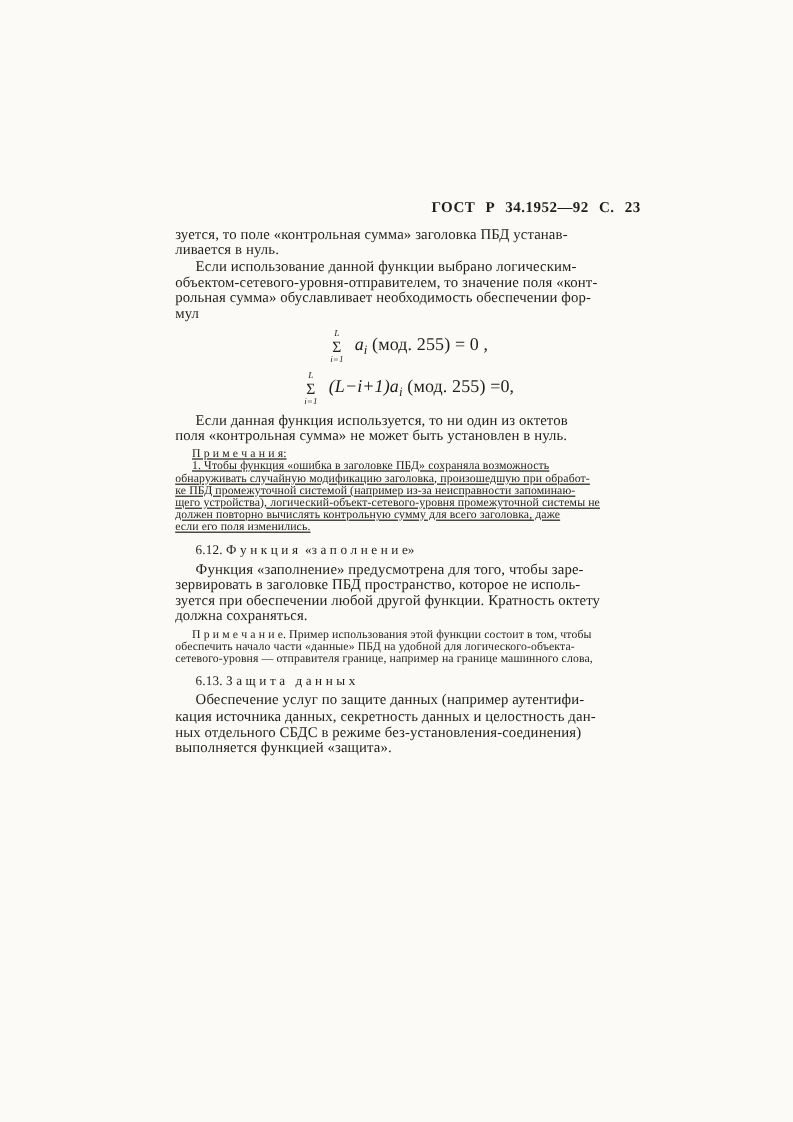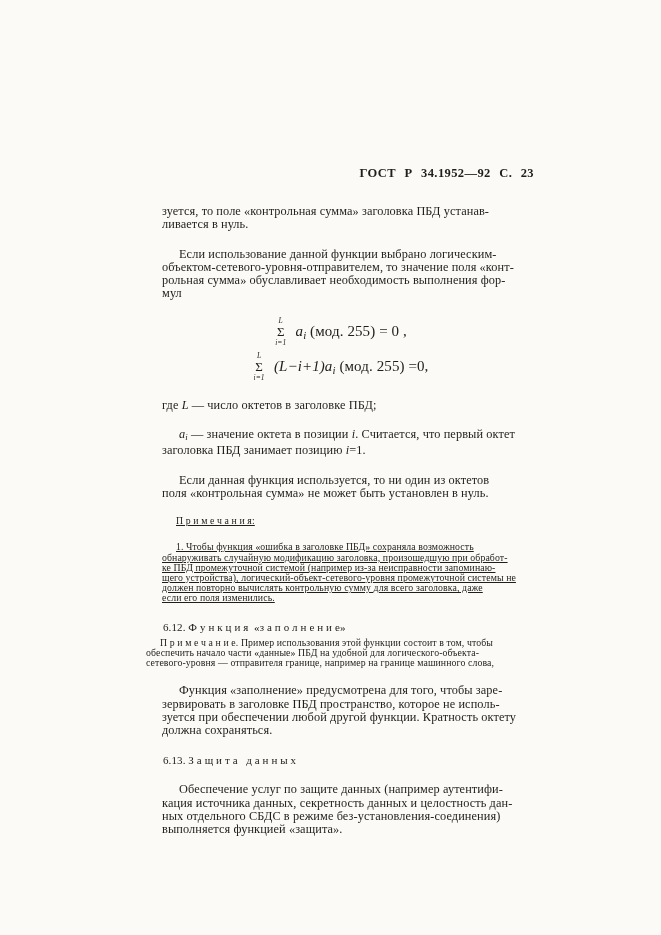--- a/index.html
+++ b/index.html
@@ -26,21 +26,21 @@
     word-spacing: 5px;
     white-space: nowrap;
   }
   .text-block {
     position: absolute;
     top: 189px; left: 146px; width: 390px;
     font-size: 12.3px;
     line-height: 13.3px;
     letter-spacing: 0.1px;
   }
-  .para { margin: 16px; white-space: pre-line; }
+  .para { margin: 0; white-space: pre-line; }
   .main { font-size: 12.3px; line-height: 13.3px; }
   .indent { text-indent: 17px; }
   .notes-block { margin: 4px 0 3px 0; text-decoration: underline; }
   .note-line {
     font-size: 9.8px;
     line-height: 10.2px;
     text-indent: 14px;
     letter-spacing: 0.1px;
   }
   .single-note { margin: 4px 0 4px 0; }
@@ -95,69 +95,66 @@
 
   <div class="page-header">ГОСТ Р  34.1952—92 С. 23</div>
 
   <div class="text-block">
 
     <p class="para main"><span class="seg-r">зуется, то поле «контрольная сумма» заголовка  ПБД устанав-
 ливается в нуль.</span></p>
 
     <p class="para main indent"><span class="seg-r">Если использование данной функции выбрано  логическим-
 объектом-сетевого-уровня-отправителем, то значение поля «конт-
-рольная сумма»  обуславливает необходимость выполнения фор-
+рольная сумма»  обуславливает необходимость обеспечении фор-
 мул</span></p>
 
     <div class="formula">
       <span class="sum">
         <span class="sum-lim">L</span>
         <span class="sum-sigma">Σ</span>
         <span class="sum-lim">i=1</span>
       </span>
       <span class="formula-expr"><span class="seg-it"></span><span class="seg-it">a</span><span class="seg-subit">i</span><span class="seg-r"> (мод. 255) = 0 ,</span></span>
     </div>
 
     <div class="formula formula-2">
       <span class="sum">
         <span class="sum-lim">L</span>
         <span class="sum-sigma">Σ</span>
         <span class="sum-lim">i=1</span>
       </span>
       <span class="formula-expr"><span class="seg-it">(L−i+1)</span><span class="seg-it">a</span><span class="seg-subit">i</span><span class="seg-r"> (мод. 255) =0,</span></span>
     </div>
 
-    <p class="para main"><span class="seg-r">где </span><span class="seg-it">L</span><span class="seg-r"> — число октетов в заголовке ПБД;</span></p>
 
-    <p class="para main indent"><span class="seg-it">a</span><span class="seg-subit">i</span><span class="seg-r"> — значение октета  в позиции </span><span class="seg-it">i</span><span class="seg-r">. Считается, что первый  октет
-заголовка ПБД занимает позицию </span><span class="seg-it">i</span><span class="seg-r">=1.</span></p>
 
     <p class="para main indent"><span class="seg-r">Если данная функция  используется, то ни один из октетов
 поля «контрольная сумма» не  может быть установлен в нуль.</span></p>
 
     <div class="notes-block">
       <p class="para note-line">П р и м е ч а н и я:</p>
       <p class="para note-line"><span class="seg-r">1. Чтобы функция  «ошибка в заголовке ПБД» сохраняла возможность
 обнаруживать случайную модификацию заголовка, произошедшую при обработ-
 ке  ПБД промежуточной системой (например из-за неисправности запоминаю-
 щего устройства), логический-объект-сетевого-уровня промежуточной системы не
 должен повторно вычислять контрольную  сумму для всего заголовка, даже
 если его поля изменились.</span></p>
     </div>
 
     <h3 class="section-title">6.12. Ф у н к ц и я  «з а п о л н е н и е»</h3>
 
-    <p class="para note-line single-note"><span class="seg-r">П р и м е ч а н и е. Пример использования этой функции состоит в том, чтобы
-обеспечить начало части «данные» ПБД на удобной для логического-объекта-
-сетевого-уровня — отправителя границе, например на границе машинного слова,</span></p>
-
     <p class="para main indent"><span class="seg-r">Функция «заполнение» предусмотрена для того, чтобы  заре-
 зервировать в заголовке  ПБД пространство,  которое не исполь-
 зуется при обеспечении любой другой функции. Кратность октету
 должна  сохраняться.</span></p>
+
+    <p class="para note-line single-note"><span class="seg-r">П р и м е ч а н и е. Пример использования этой функции состоит в том, чтобы
+обеспечить начало части «данные» ПБД на удобной для логического-объекта-
+сетевого-уровня — отправителя границе, например на границе машинного слова,</span></p>
 
     <h3 class="section-title">6.13. З а щ и т а   д а н н ы х</h3>
 
     <p class="para main indent"><span class="seg-r">Обеспечение услуг по защите данных (например  аутентифи-
 кация источника данных, секретность данных и целостность дан-
 ных отдельного СБДС  в режиме без-установления-соединения)
 выполняется функцией «защита».</span></p>
 
 
   </div>

